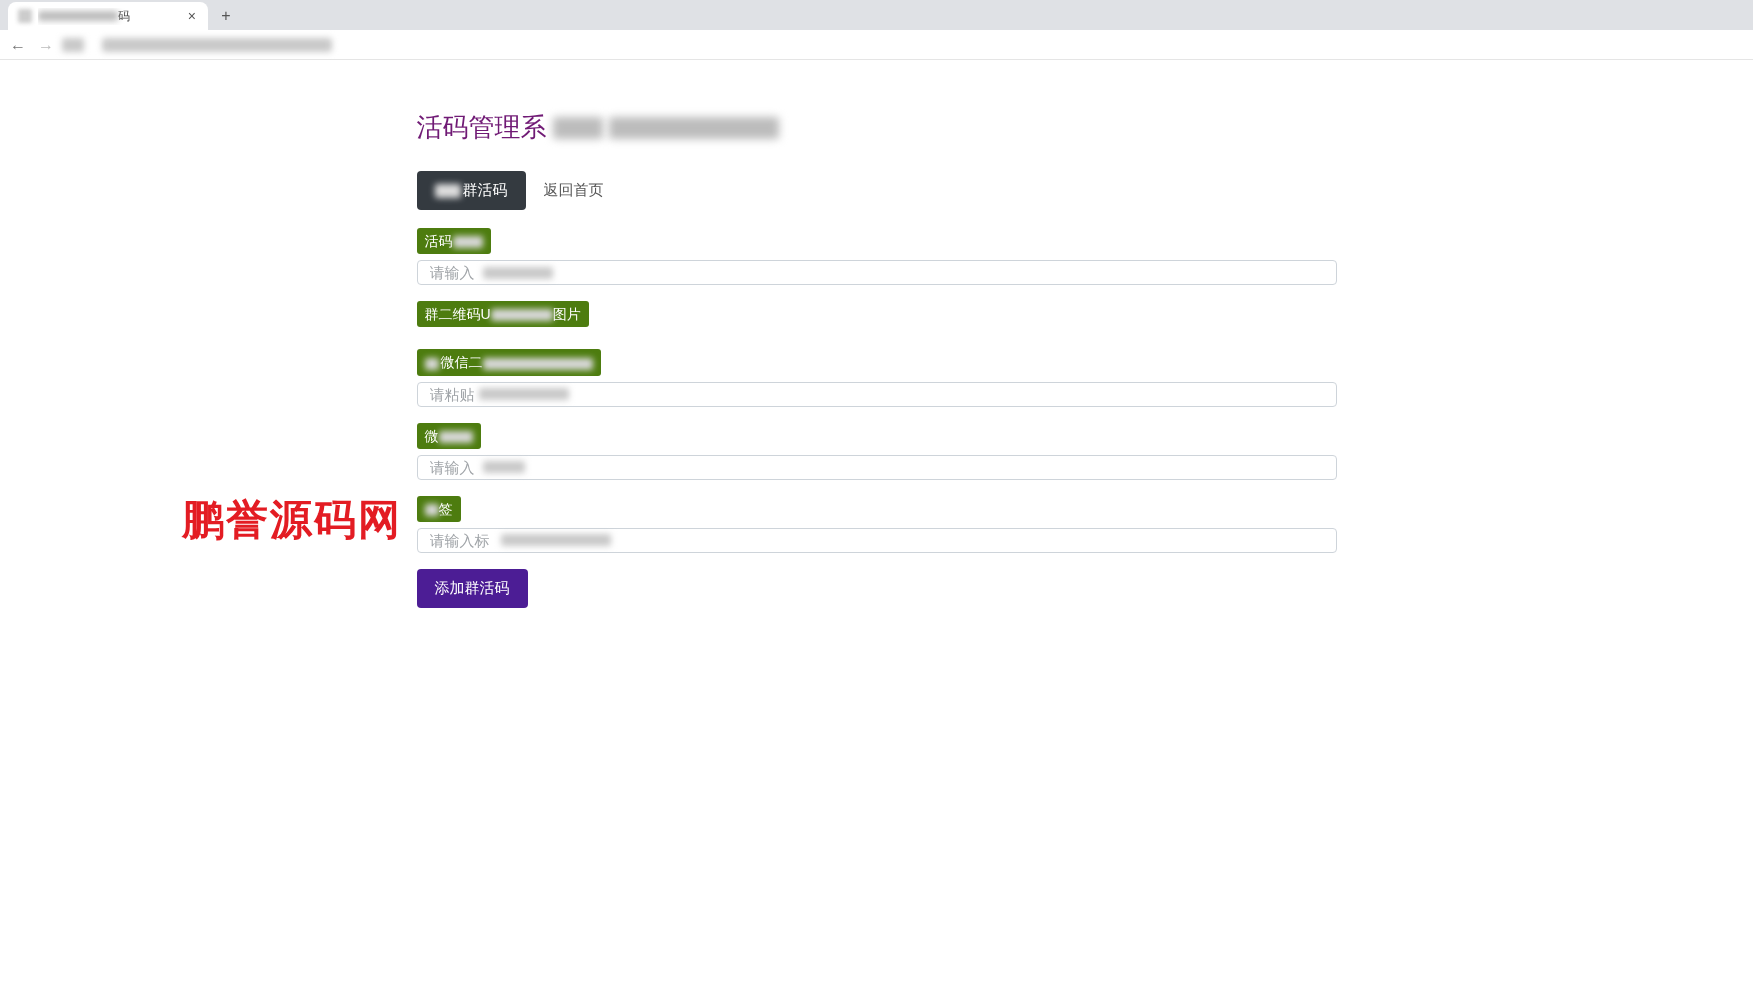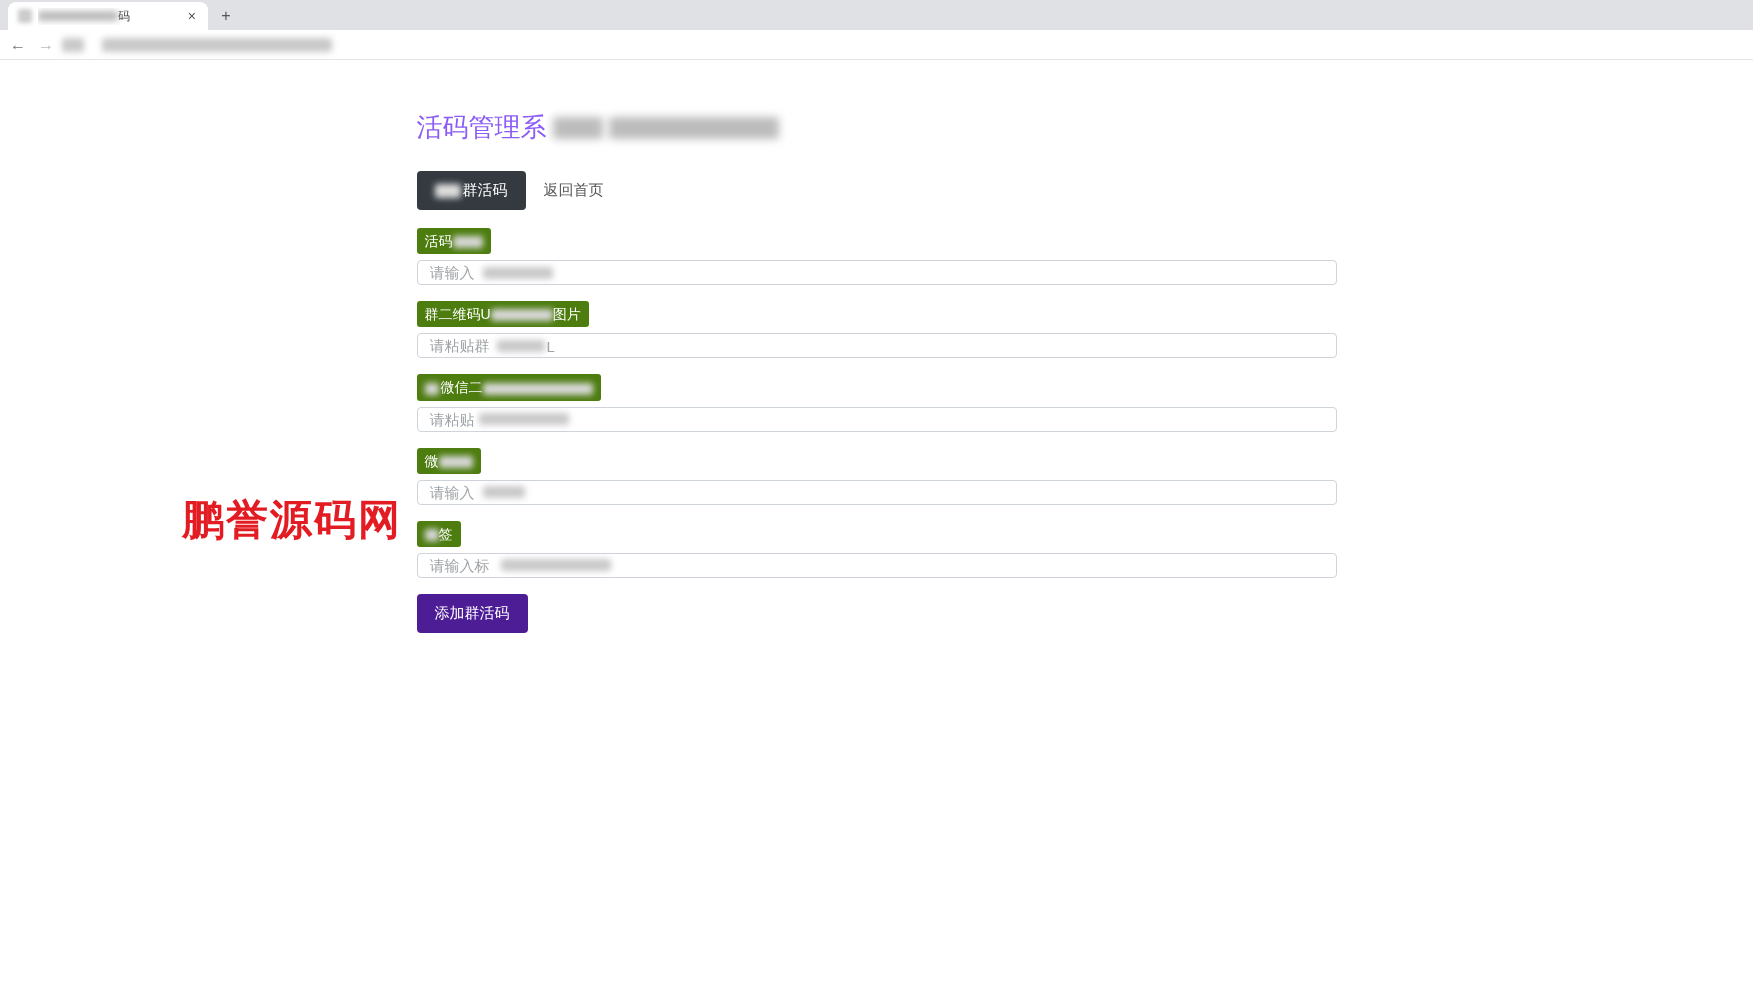--- a/index.html
+++ b/index.html
@@ -119,21 +119,21 @@
       width: 100%;
       display: flex;
       justify-content: center;
     }
     .container {
       width: 920px;
     }
     .page-title {
       font-size: 26px;
       font-weight: 400;
-      color: #8b5cf6;
+      color: #701a75;
       margin-bottom: 26px;
       display: flex;
       align-items: center;
       gap: 6px;
     }
     .title-blur {
       display: inline-block;
       height: 22px;
       background: #bcbcbc;
       border-radius: 3px;
@@ -291,25 +291,20 @@
         <input class="form-control" placeholder="请输入" style="">
         <span class="input-blur-overlay" style="left:66px;width:70px"></span>
       </div>
     </div>
 
     
     <div class="form-group">
       <span class="form-label">
         <span>群二维码U</span><span class="label-blur" style="width:62px"></span><span>图片</span>
       </span>
-      <div class="input-blur-wrap">
-        <input class="form-control" placeholder="请粘贴群" style="">
-        <span class="input-blur-overlay" style="left:80px;width:48px"></span>
-        <span style="position:absolute;left:130px;top:50%;transform:translateY(-50%);color:#a0a4a8;font-size:15px">L</span>
-      </div>
     </div>
 
     
     <div class="form-group">
       <span class="form-label" style="position:relative">
         <span class="label-blur" style="width:14px;margin-right:2px"></span><span>微信二</span><span class="label-blur" style="width:110px"></span>
       </span>
       <div class="input-blur-wrap">
         <input class="form-control" placeholder="请粘贴" style="">
         <span class="input-blur-overlay" style="left:62px;width:90px"></span>

